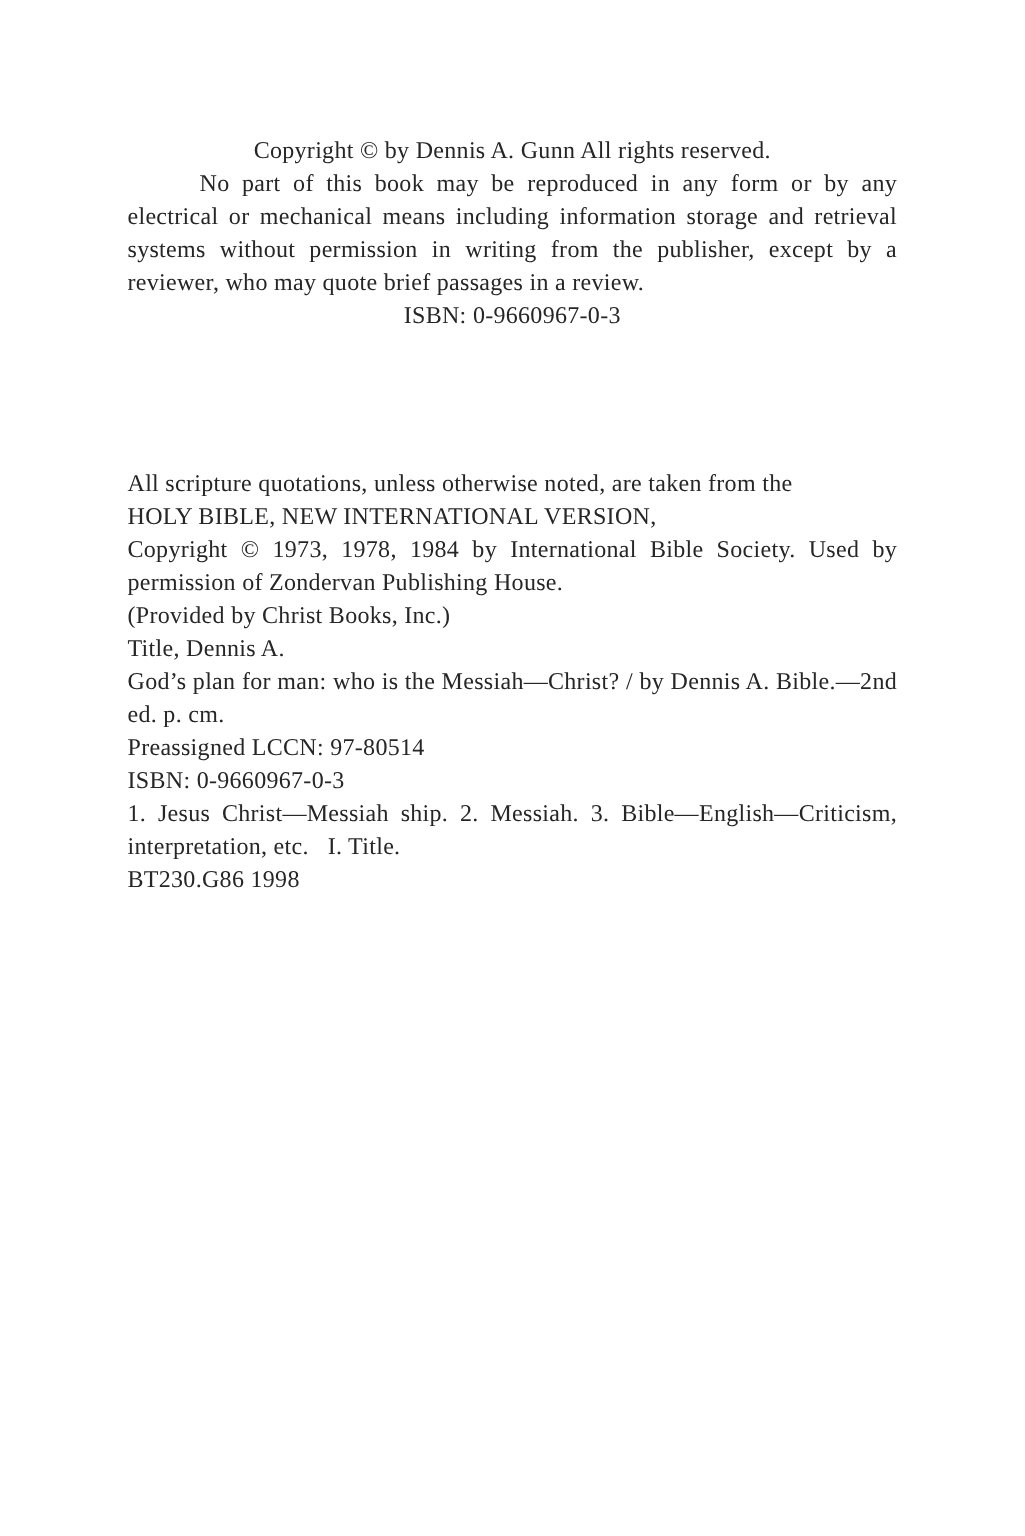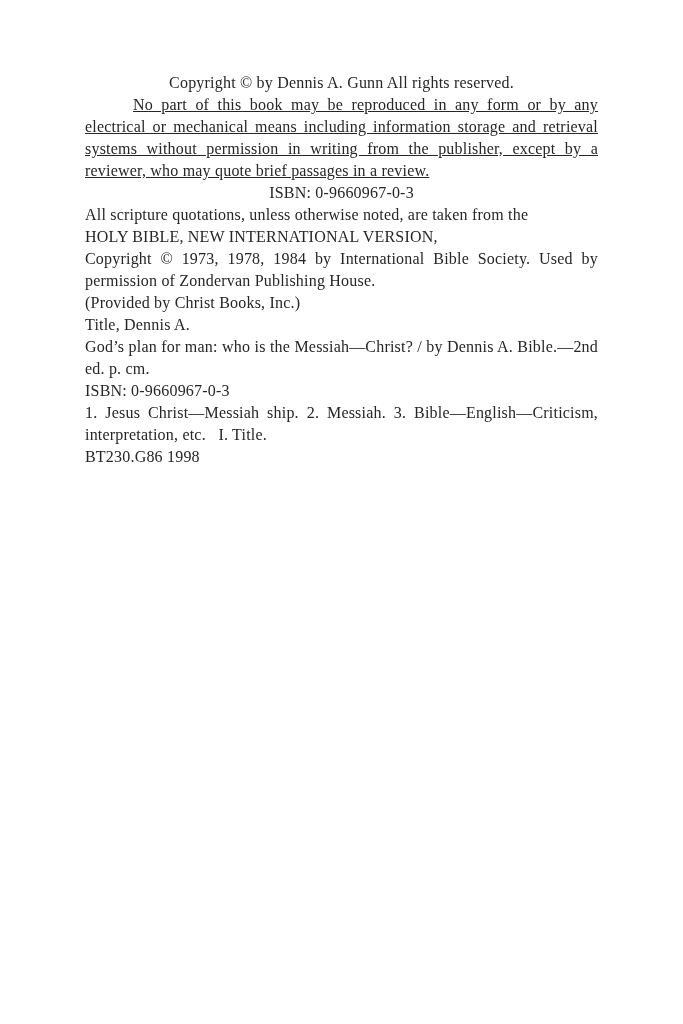--- a/index.html
+++ b/index.html
@@ -11,51 +11,51 @@
     position: relative;
     width: 683px;
     height: 1024px;
     background: #ffffff;
     color: #262626;
     font-family: "Liberation Serif", "DejaVu Serif", serif;
     font-size: 16px;
     line-height: 22px;
     letter-spacing: 0.2px;
     box-sizing: border-box;
-    padding: 72px 85px 0 85px;
+    padding: 90px 85px 0 85px;
     overflow: hidden;
   }
   .page p { margin: 0; }
   .center { text-align: center; }
   .justify { text-align: justify; }
   .rights-para {
     margin-top: 16px;
     text-indent: 48px;
-    text-decoration: underline;
   }
   .isbn-top { margin-top: 48px; }
-  .cip-section { }
+  .cip-section { margin-top: 90px; }
   .cip { margin-bottom: 10px; }
 </style>
 </head>
 <body>
 
 <div class="page">
 
   <p class="center">Copyright © by Dennis A. Gunn All rights reserved.</p>
 
   <p class="justify rights-para">No part of this book may be reproduced in any form or by any electrical or mechanical means including information storage and retrieval systems without permission in writing from the publisher, except by a reviewer, who may quote brief passages in a review.</p>
 
   <p class="center isbn-top">ISBN: 0-9660967-0-3</p>
 
   <div class="cip-section">
     <p class="cip">All scripture quotations, unless otherwise noted, are taken from the</p>
     <p class="cip">HOLY BIBLE, NEW INTERNATIONAL VERSION,</p>
     <p class="cip justify">Copyright © 1973, 1978, 1984 by International Bible Society. Used by permission of Zondervan Publishing House.</p>
     <p class="cip">(Provided by Christ Books, Inc.)</p>
     <p class="cip">Title, Dennis A.</p>
     <p class="cip justify">God’s plan for man: who is the Messiah—Christ? / by Dennis A. Bible.—2nd ed. p. cm.</p>
+    <p class="cip">Preassigned LCCN: 97-80514</p>
     <p class="cip">ISBN: 0-9660967-0-3</p>
     <p class="cip justify">1. Jesus Christ—Messiah ship. 2. Messiah. 3. Bible—English—Criticism, interpretation, etc.&nbsp;&nbsp;&nbsp;I. Title.</p>
     <p class="cip">BT230.G86 1998</p>
   </div>
 
 </div>
 
 </body></html>

